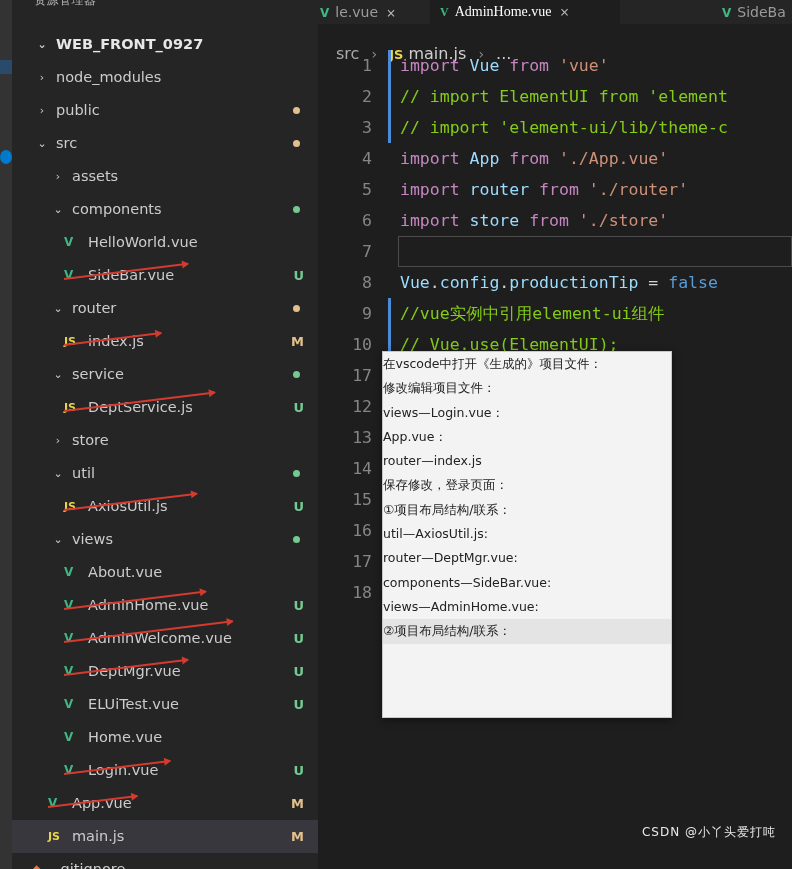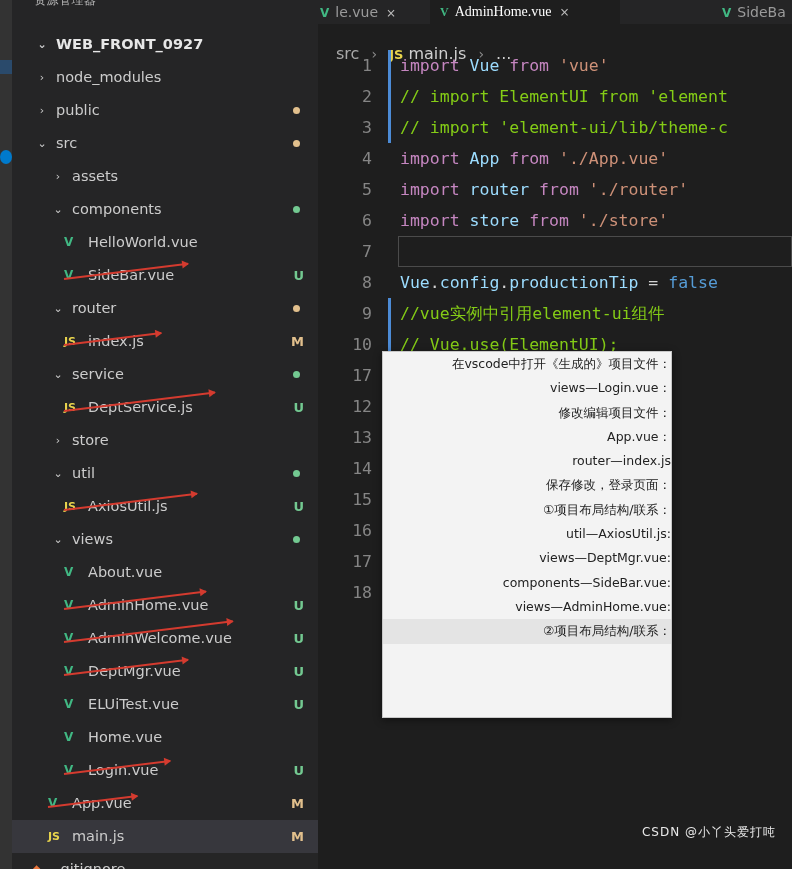--- a/index.html
+++ b/index.html
@@ -246,23 +246,21 @@
     background: #f3f3f3;
     border: 1px solid #c8c8c8;
     box-shadow: 0 2px 8px rgba(0,0,0,0.45);
     overflow: hidden;
     font-size: 12.5px;
     color: #222222;
   }
   .popup-item {
     height: 24.3px;
     line-height: 24.3px;
-    padding-left: 36px;
     white-space: nowrap;
-    text-align: right;
   }
   .popup-item.highlight {
     background: #e4e4e4;
   }
 
   
   .watermark {
     position: absolute;
     right: 16px;
     bottom: 28px;
@@ -454,27 +452,27 @@
         <div class="codeline"><span class="lnum">14</span><span class="ltext"><span class="plain"></span></span></div>
         <div class="codeline"><span class="lnum">15</span><span class="ltext"><span class="plain"></span></span></div>
         <div class="codeline"><span class="lnum">16</span><span class="ltext"><span class="plain"></span></span></div>
         <div class="codeline"><span class="lnum">17</span><span class="ltext"><span class="plain"></span></span></div>
         <div class="codeline"><span class="lnum">18</span><span class="ltext"><span class="plain"></span></span></div>
       </div>
   </div>
 
   <div class="popup" id="popup">
       <div class="popup-item">在vscode中打开《生成的》项目文件：</div>
+      <div class="popup-item">修改编辑项目文件：</div>
       <div class="popup-item">views—Login.vue：</div>
-      <div class="popup-item">修改编辑项目文件：</div>
       <div class="popup-item">App.vue：</div>
       <div class="popup-item">router—index.js</div>
       <div class="popup-item">保存修改，登录页面：</div>
       <div class="popup-item">①项目布局结构/联系：</div>
       <div class="popup-item">util—AxiosUtil.js:</div>
-      <div class="popup-item">views—DeptMgr.vue:</div>
+      <div class="popup-item">router—DeptMgr.vue:</div>
       <div class="popup-item">components—SideBar.vue:</div>
       <div class="popup-item">views—AdminHome.vue:</div>
       <div class="popup-item highlight">②项目布局结构/联系：</div>
     </div>
 
   <div class="watermark">CSDN @小丫头爱打吨</div>
 </div>
 
 </body></html>

